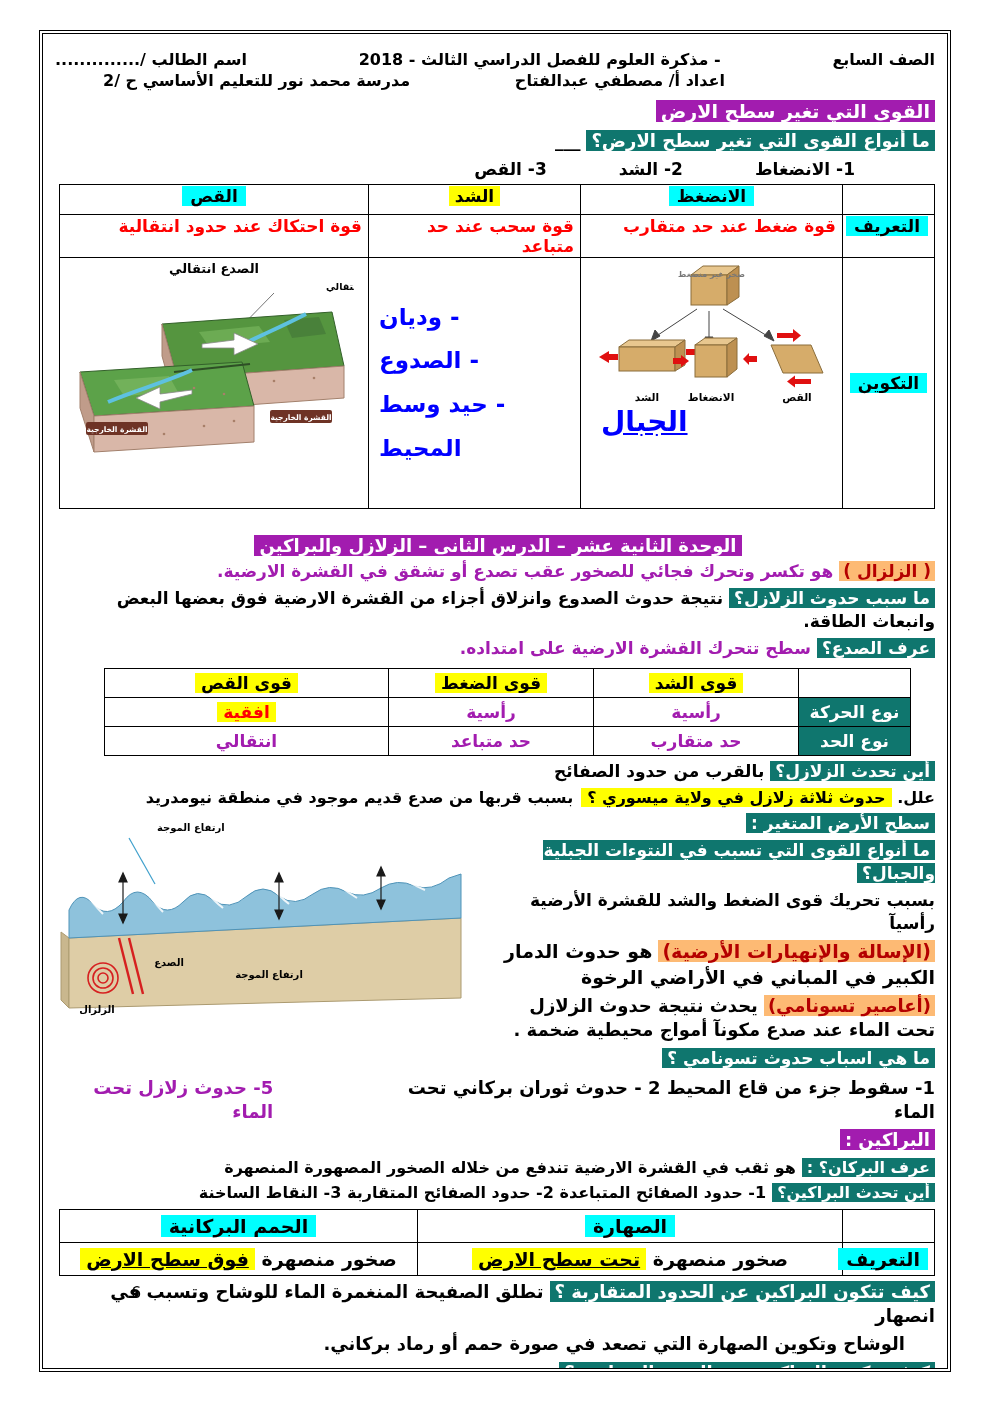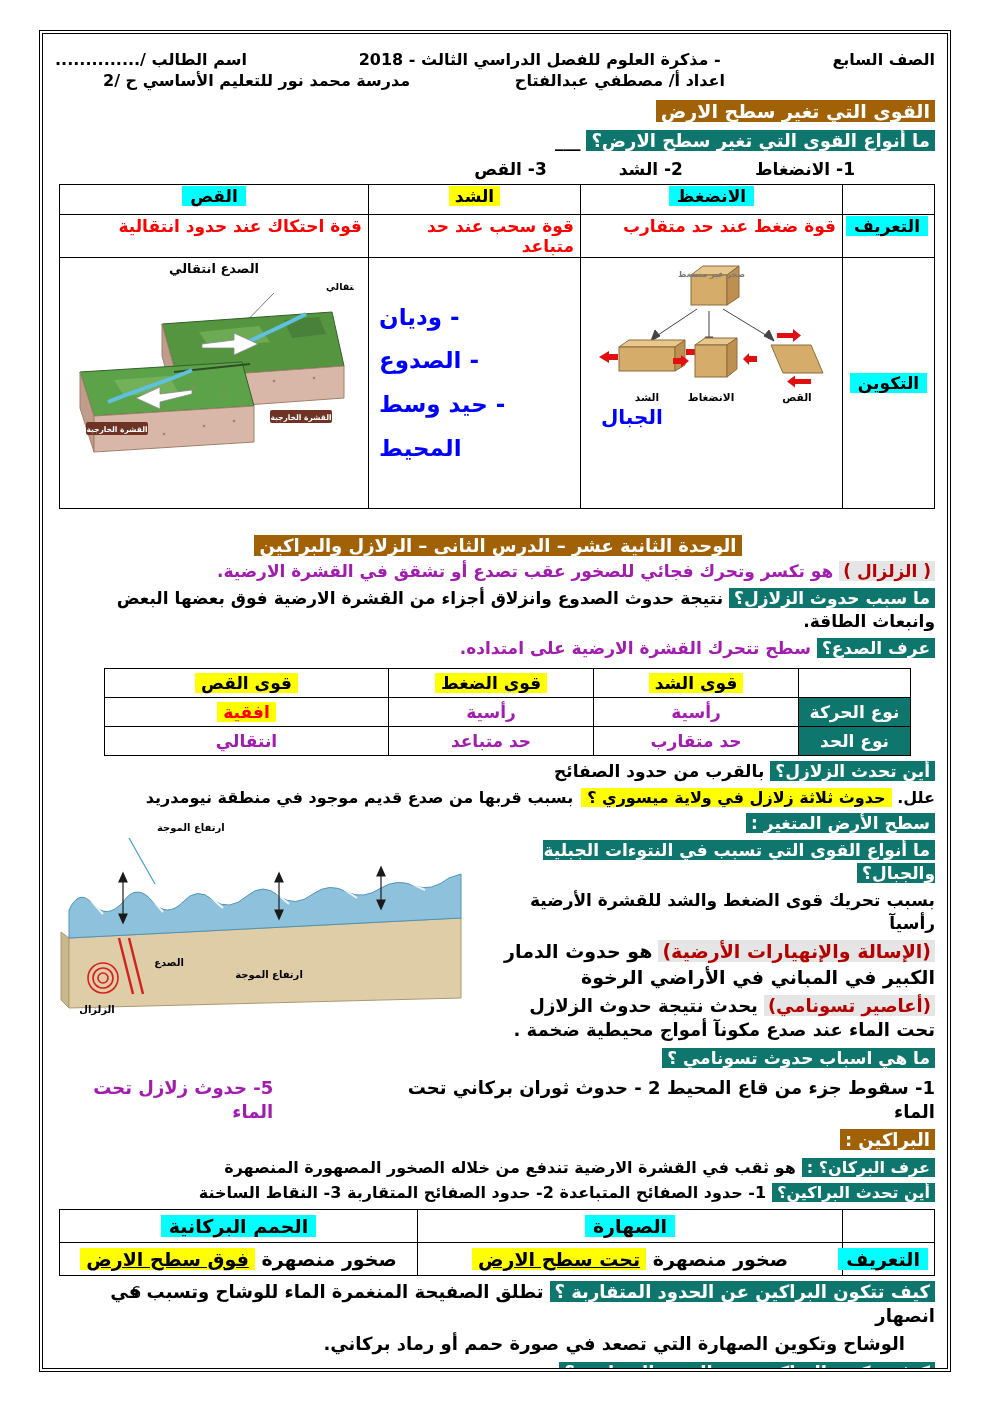--- a/index.html
+++ b/index.html
@@ -7,41 +7,41 @@
   .page{position:relative;width:992px;height:1403px;background:#fff;font-family:"DejaVu Sans","Liberation Sans",sans-serif;direction:rtl;overflow:hidden;}
   .frame{position:absolute;top:30px;right:41px;left:39px;bottom:31px;border:4px double #000;padding:16px 12px 0 12px;font-weight:bold;font-size:17px;color:#000;overflow:hidden;}
   .hdr1{display:flex;justify-content:space-between;align-items:flex-start;font-size:16px;}
   .hdr2{display:flex;justify-content:space-between;font-size:16px;padding:2px 210px 0 48px;white-space:nowrap;}
   .line{margin-top:4px;line-height:1.35;}
   .mt10{margin-top:9px;}
   .unit-line{margin-top:26px;text-align:center;}
   .fs19{font-size:19px;}
   .fs18{font-size:18px;}
   .fs16{font-size:16px;}
-  .hl-blue{background:#a16207;color:#fff;padding:0 5px;margin-left:6px;}
+  .hl-blue{background:#a21caf;color:#fff;padding:0 5px;margin-left:6px;}
   .hl-red{background:#0f766e;color:#fff;padding:0 5px;margin-left:6px;}
   .hl-cyan{background:#00ffff;color:#000;padding:0 8px;}
   .hl-yellow{background:#ffff00;color:#000;padding:0 6px;}
-  .hl-green{background:#e5e5e5;color:#b40000;padding:0 4px;margin-left:6px;}
+  .hl-green{background:#fdba74;color:#b40000;padding:0 4px;margin-left:6px;}
   .blue-t{color:#a21caf;}
   .red-t{color:#ff0000;}
   .u{text-decoration:underline;}
   .gap-l{margin-left:8px;}
   .answers-row{display:flex;gap:72px;padding-right:80px;margin-top:6px;}
   .t{border-collapse:collapse;table-layout:fixed;}
   .t td{border:1px solid #000;padding:1px 6px;}
   .t1{width:875px;margin-top:5px;}
   .t1 td{vertical-align:top;}
   .t1 tr:first-child td{height:27px;text-align:center;}
   .t1 tr:nth-child(2) td{height:28px;}
   .t1 .tall td{height:248px;}
   .tc{text-align:center;}
   .vmid{vertical-align:middle !important;text-align:center;}
   .cell-comp svg{display:block;margin:2px auto 0;}
-  .mountains{color:#0000ff;font-size:20px;text-align:left;padding-left:14px;margin-top:-4px;}
+  .mountains{color:#0000ff;font-size:28px;text-align:left;padding-left:14px;margin-top:-4px;text-decoration:underline;}
   .cell-tension{color:#0000ff;font-size:23px;text-align:left;padding-left:10px !important;line-height:1.9;}
   .cell-shear{text-align:center;}
   .cell-shear .cap{font-size:13px;margin-top:2px;text-align:center;}
   .cell-shear svg{display:block;margin:0 auto;}
   .t2{width:806px;margin:8px 24px 0 0;}
   .t2 td{height:26px;text-align:center;vertical-align:middle;}
   .red-cell{background:#0f766e;color:#fff;}
   .t3{width:875px;margin-top:5px;font-size:19px;}
   .t3 td{height:30px;text-align:center;vertical-align:middle;}
   .tsec{position:relative;min-height:210px;margin-top:4px;}

